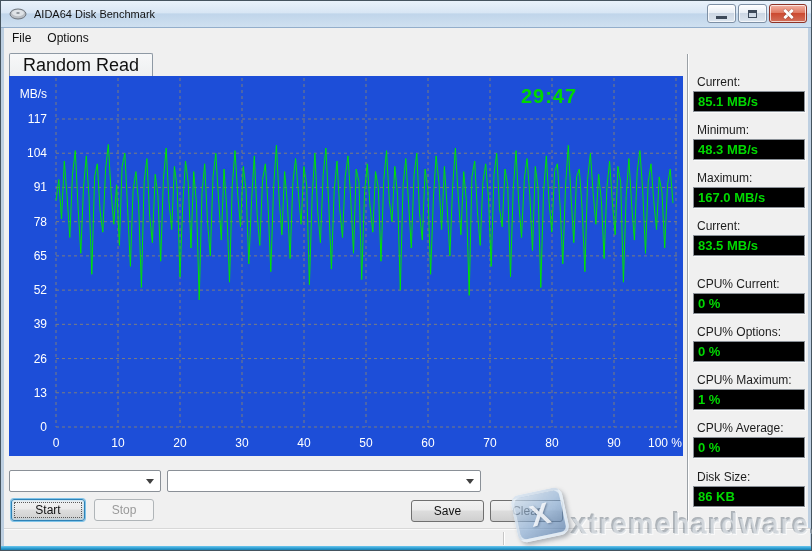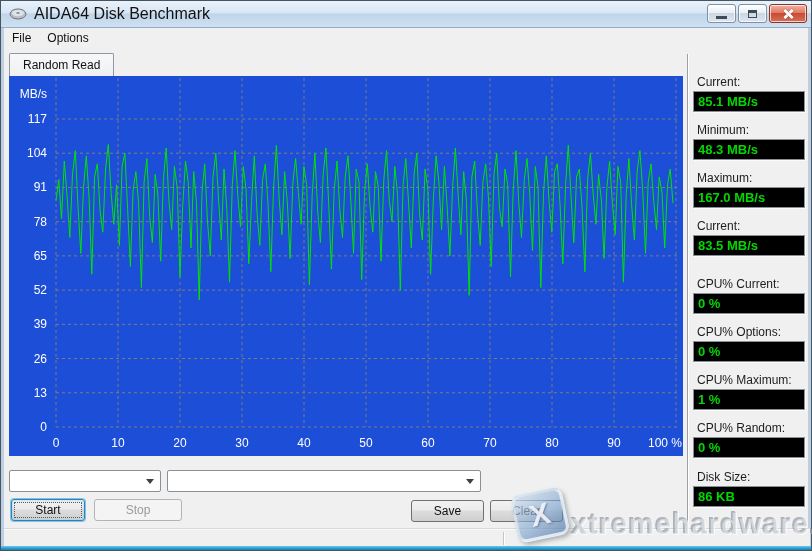--- a/index.html
+++ b/index.html
@@ -6,21 +6,21 @@
   html,body { width:812px; height:551px; overflow:hidden; background:#fff;
     font-family:"Liberation Sans", sans-serif; }
   .window { position:relative; width:812px; height:551px; background:#f0f0f0;
     border:1px solid #45545f; }
 
   
   .titlebar { position:absolute; left:0; top:0; width:810px; height:27px;
     background:linear-gradient(180deg,#e9f2fb 0%,#d8e6f4 45%,#c0d5ea 50%,#cfe0f0 100%);
     border-bottom:1px solid #93aecb; display:flex; align-items:center; }
   .app-icon { width:18px; height:14px; margin:0 7px 0 8px; }
-  .title-text { font-size:16px; color:#111; }
+  .title-text { font-size:11px; color:#111; }
   .caption-buttons { position:absolute; right:4px; top:3px; display:flex; gap:2px; }
   .cap-btn { width:29px; height:19px; border:1px solid #7e90a5; border-radius:3px;
     background:linear-gradient(180deg,#fff 0%,#e9eff6 45%,#ccd7e4 50%,#dde6ef 100%);
     box-shadow:inset 0 0 0 1px rgba(255,255,255,.7);
     display:flex; align-items:center; justify-content:center; position:relative; cursor:default; }
   .glyph-min { width:11px; height:3px; background:#3d4a5a; margin-top:8px; }
   .glyph-max { width:9px; height:8px; border:1px solid #3d4a5a; border-top-width:3px; background:transparent; }
   .cap-close { width:38px; border-color:#8d3327;
     background:linear-gradient(180deg,#f3b3a4 0%,#e07a63 45%,#cc4a31 50%,#d3705b 100%); }
   .glyph-close { position:relative; width:12px; height:12px; }
@@ -37,21 +37,21 @@
 
   
   .frame-left  { position:absolute; left:0; top:27px; width:3px; height:519px; background:#bdcfe1; }
   .frame-right { position:absolute; right:0; top:27px; width:3px; height:519px; background:#bdcfe1; }
   .frame-bottom{ position:absolute; left:0; bottom:0; width:810px; height:4px;
     background:linear-gradient(180deg,#6cc7ee 0%,#2b9cd1 60%,#1a7fae 100%); }
 
   
   .tab { position:absolute; left:8px; top:52px; height:23px; padding:0 13px;
     background:linear-gradient(180deg,#f7f8f9,#eef0f1); border:1px solid #8e99a4; border-bottom:none;
-    border-radius:2px 2px 0 0; font-size:12px; line-height:22px; color:#111; }
+    border-radius:2px 2px 0 0; font-size:18px; line-height:22px; color:#111; }
 
   
   .chart-panel { position:absolute; left:8px; top:75px; width:674px; height:380px; background:#1d4ed8; }
   .timer { position:absolute; left:488px; top:9px; width:104px; text-align:center;
     font-size:20px; font-weight:bold; letter-spacing:1px; color:#00d800; }
 
   
   .v-divider { position:absolute; left:686px; top:53px; width:2px; height:468px;
     border-left:1px solid #9aa0a6; border-right:1px solid #fff; }
 
@@ -170,56 +170,57 @@
         <text x="233" y="371" fill="#ffffff" font-size="12" text-anchor="middle" font-family="Liberation Sans, sans-serif">30</text>
         <text x="295" y="371" fill="#ffffff" font-size="12" text-anchor="middle" font-family="Liberation Sans, sans-serif">40</text>
         <text x="357" y="371" fill="#ffffff" font-size="12" text-anchor="middle" font-family="Liberation Sans, sans-serif">50</text>
         <text x="419" y="371" fill="#ffffff" font-size="12" text-anchor="middle" font-family="Liberation Sans, sans-serif">60</text>
         <text x="481" y="371" fill="#ffffff" font-size="12" text-anchor="middle" font-family="Liberation Sans, sans-serif">70</text>
         <text x="543" y="371" fill="#ffffff" font-size="12" text-anchor="middle" font-family="Liberation Sans, sans-serif">80</text>
         <text x="605" y="371" fill="#ffffff" font-size="12" text-anchor="middle" font-family="Liberation Sans, sans-serif">90</text>
         <text x="673" y="371" fill="#ffffff" font-size="12" text-anchor="end" font-family="Liberation Sans, sans-serif">100 %</text>
         <polyline points="47.0,124.6 49.8,103.5 52.5,143.0 55.3,85.1 58.0,119.3 60.8,161.5 63.5,98.3 66.3,74.6 69.0,129.9 71.8,177.3 74.5,111.4 77.3,79.9 80.1,122.0 82.8,198.3 85.6,100.9 88.3,87.8 91.1,135.1 93.8,156.2 96.6,93.0 99.3,68.5 102.1,116.7 104.8,148.3 107.6,108.8 110.4,169.4 113.1,90.4 115.9,77.2 118.6,132.5 121.4,190.4 124.1,114.1 126.9,95.6 129.6,127.2 132.4,211.5 135.1,106.2 137.9,82.5 140.7,140.4 143.4,166.7 146.2,98.3 148.9,119.3 151.7,185.2 154.4,103.5 157.2,72.0 159.9,124.6 162.7,153.6 165.4,90.4 168.2,111.4 171.0,200.9 173.7,129.9 176.5,85.1 179.2,106.2 182.0,172.0 184.7,95.6 187.5,127.2 190.2,223.9 193.0,116.7 195.7,87.8 198.5,145.7 201.3,179.9 204.0,100.9 206.8,77.2 209.5,122.0 212.3,164.1 215.0,93.0 217.8,132.5 220.5,206.2 223.3,108.8 226.0,74.6 228.8,119.3 231.5,150.9 234.3,90.4 237.1,114.1 239.8,187.8 242.6,124.6 245.3,79.9 248.1,137.8 250.8,169.4 253.6,103.5 256.3,87.8 259.1,129.9 261.8,195.7 264.6,111.4 267.4,69.3 270.1,122.0 272.9,158.8 275.6,95.6 278.4,127.2 281.1,182.5 283.9,106.2 286.6,82.5 289.4,116.7 292.1,148.3 294.9,90.4 297.7,108.8 300.4,208.8 303.2,119.3 305.9,77.2 308.7,135.1 311.4,166.7 314.2,98.3 316.9,72.0 319.7,127.2 322.4,193.1 325.2,114.1 328.0,85.1 330.7,132.5 333.5,161.5 336.2,100.9 339.0,79.9 341.7,122.0 344.5,177.3 347.2,93.0 350.0,106.2 352.7,203.6 355.5,116.7 358.3,87.8 361.0,129.9 363.8,156.2 366.5,95.6 369.3,111.4 372.0,185.2 374.8,103.5 377.5,74.6 380.3,124.6 383.0,145.7 385.8,90.4 388.6,119.3 391.3,214.1 394.1,108.8 396.8,82.5 399.6,127.2 402.3,172.0 405.1,98.3 407.8,77.2 410.6,137.8 413.3,164.1 416.1,93.0 418.9,114.1 421.6,198.3 424.4,122.0 427.1,79.9 429.9,106.2 432.6,153.6 435.4,90.4 438.1,129.9 440.9,179.9 443.6,111.4 446.4,72.0 449.2,119.3 451.9,158.8 454.7,95.6 457.4,124.6 460.2,219.4 462.9,100.9 465.7,85.1 468.4,135.1 471.2,169.4 473.9,106.2 476.7,87.8 479.5,122.0 482.2,190.4 485.0,98.3 487.7,77.2 490.5,132.5 493.2,150.9 496.0,93.0 498.7,108.8 501.5,200.9 504.2,114.1 507.0,74.6 509.8,127.2 512.5,161.5 515.3,103.5 518.0,82.5 520.8,119.3 523.5,174.6 526.3,90.4 529.0,111.4 531.8,211.5 534.5,116.7 537.3,79.9 540.0,124.6 542.8,156.2 545.6,95.6 548.3,87.8 551.1,129.9 553.8,187.8 556.6,108.8 559.3,69.3 562.1,122.0 564.8,166.7 567.6,100.9 570.3,93.0 573.1,132.5 575.9,195.7 578.6,103.5 581.4,77.2 584.1,116.7 586.9,148.3 589.6,98.3 592.4,124.6 595.1,182.5 597.9,111.4 600.6,85.1 603.4,127.2 606.2,158.8 608.9,90.4 611.7,106.2 614.4,206.2 617.2,119.3 619.9,82.5 622.7,129.9 625.4,164.1 628.2,95.6 630.9,74.6 633.7,114.1 636.5,177.3 639.2,106.2 642.0,87.8 644.7,124.6 647.5,153.6 650.2,100.9 653.0,116.7 655.7,172.0 658.5,108.8 661.2,93.0 664.0,127.2" fill="none" stroke="#00e400" stroke-width="1"></polyline>
       </svg>
+    <div class="timer">29:47</div>
   </div>
 
   <div class="v-divider"></div>
 
   <div>
     <div class="stat-label" style="top:74px">Current:</div>
     <div class="stat-box" style="top:90px">85.1 MB/s</div>
     <div class="stat-label" style="top:122px">Minimum:</div>
     <div class="stat-box" style="top:138px">48.3 MB/s</div>
     <div class="stat-label" style="top:170px">Maximum:</div>
     <div class="stat-box" style="top:186px">167.0 MB/s</div>
     <div class="stat-label" style="top:218px">Current:</div>
     <div class="stat-box" style="top:234px">83.5 MB/s</div>
     <div class="stat-label" style="top:276px">CPU% Current:</div>
     <div class="stat-box" style="top:292px">0 %</div>
     <div class="stat-label" style="top:324px">CPU% Options:</div>
     <div class="stat-box" style="top:340px">0 %</div>
     <div class="stat-label" style="top:372px">CPU% Maximum:</div>
     <div class="stat-box" style="top:388px">1 %</div>
-    <div class="stat-label" style="top:420px">CPU% Random:</div>
+    <div class="stat-label" style="top:420px">CPU% Average:</div>
     <div class="stat-box" style="top:436px">0 %</div>
     <div class="stat-label" style="top:469px">Disk Size:</div>
     <div class="stat-box" style="top:485px">86 KB</div>
   </div>
 
   <div class="combo" style="left:8px; top:469px; width:152px;">
     
     <span class="arrow"></span>
   </div>
   <div class="combo" style="left:166px; top:469px; width:314px;">
     
     <span class="arrow"></span>
   </div>
 
   <div class="btn btn-focused" style="left:10px;  top:498px; width:74px;">Start</div>
-  <div class="btn btn-disabled" style="left:93px;  top:498px; width:88px;">Stop</div>
+  <div class="btn btn-disabled" style="left:93px;  top:498px; width:60px;">Stop</div>
   <div class="btn" style="left:410px; top:499px; width:73px;">Save</div>
   <div class="btn" style="left:489px; top:499px; width:73px;">Clear</div>
 
   <div class="statusbar">
     <div class="status-divider"></div>
   </div>
   <div class="frame-bottom"></div>
 
   <div class="watermark">
     <div class="wm-logo">

